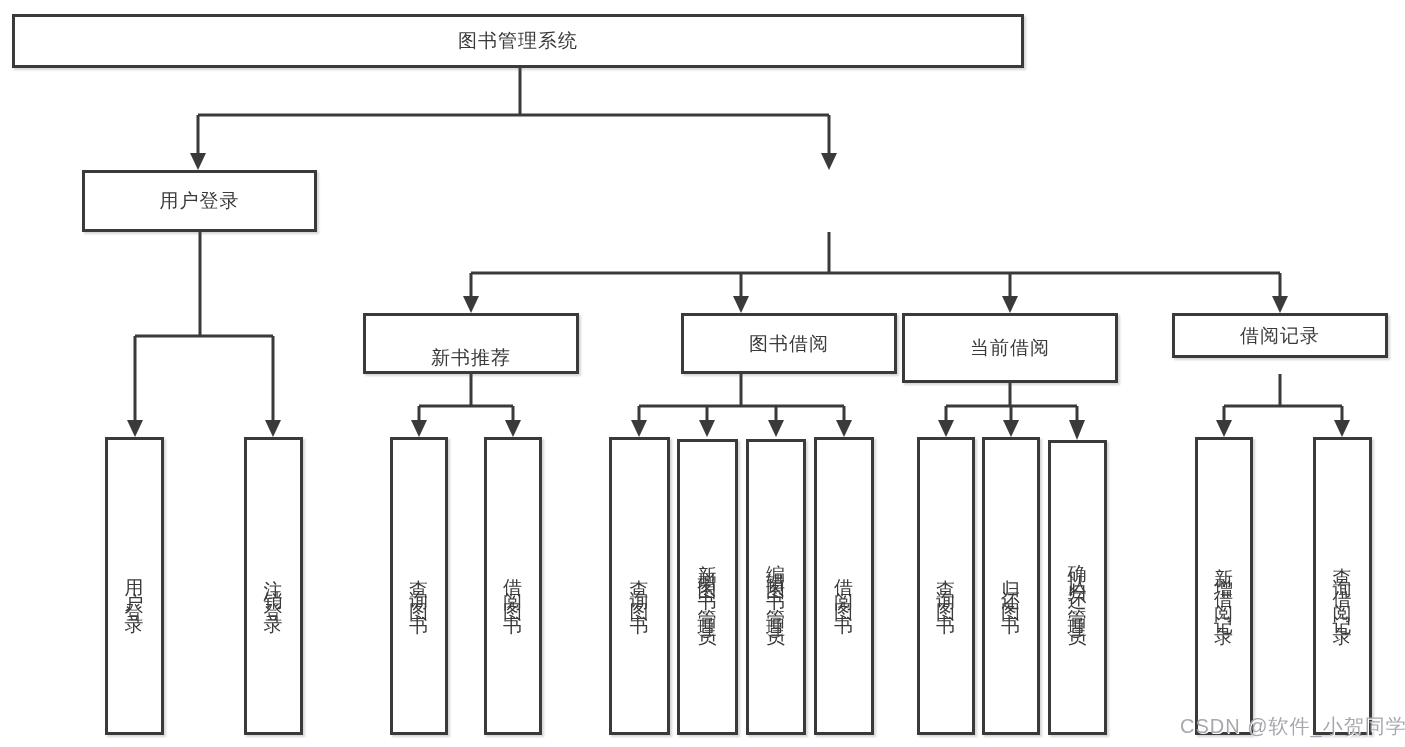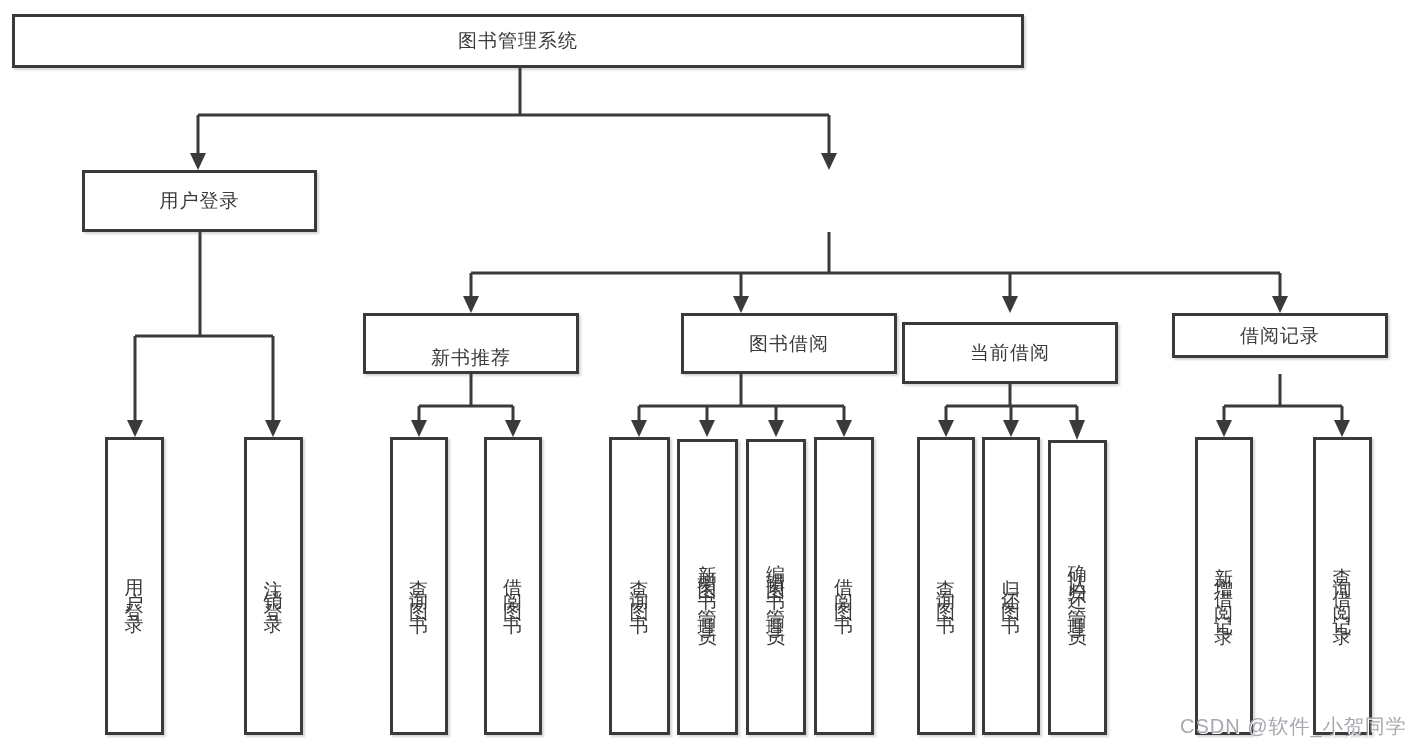--- a/index.html
+++ b/index.html
@@ -109,21 +109,21 @@
   <div class="box" style="left:82px; top:170px; width:235px; height:62px;">
     <span>用户登录</span>
   </div>
 
   <div class="box" style="left:363px; top:313px; width:216px; height:61px;align-items:flex-end;">
     <span>新书推荐</span>
   </div>
   <div class="box" style="left:633px; top:313px; width:216px; height:61px;margin-left:48px;">
     <span>图书借阅</span>
   </div>
-  <div class="box" style="left:902px; top:322px; width:216px; height:62px;justify-content:center;">
+  <div class="box" style="left:902px; top:313px; width:216px; height:70px;justify-content:center;">
     <span>当前借阅</span>
   </div>
   <div class="box" style="left:1172px; top:313px; width:216px; height:45px;">
     <span>借阅记录</span>
   </div>
 
   <div class="box vbox" style="left:105px; top:437px; width:59px; height:298px;">
     <span>用户登录</span>
   </div>
   <div class="box vbox" style="left:244px; top:437px; width:59px; height:298px;">

